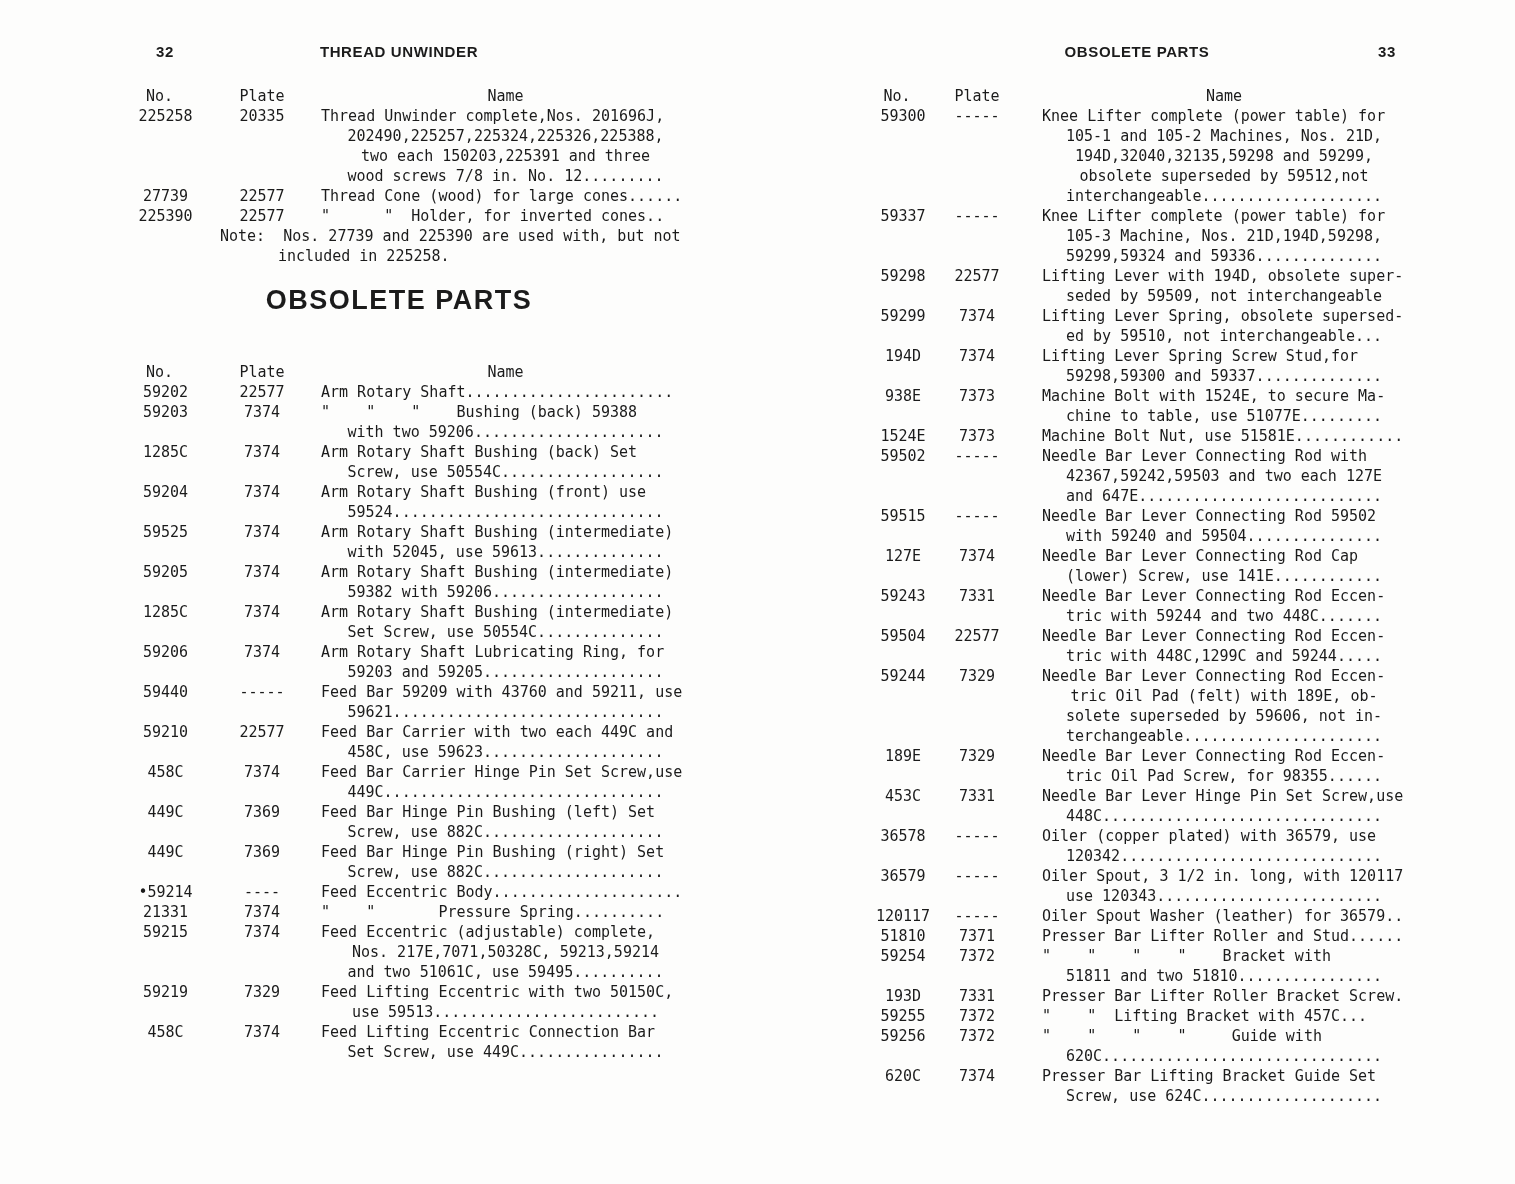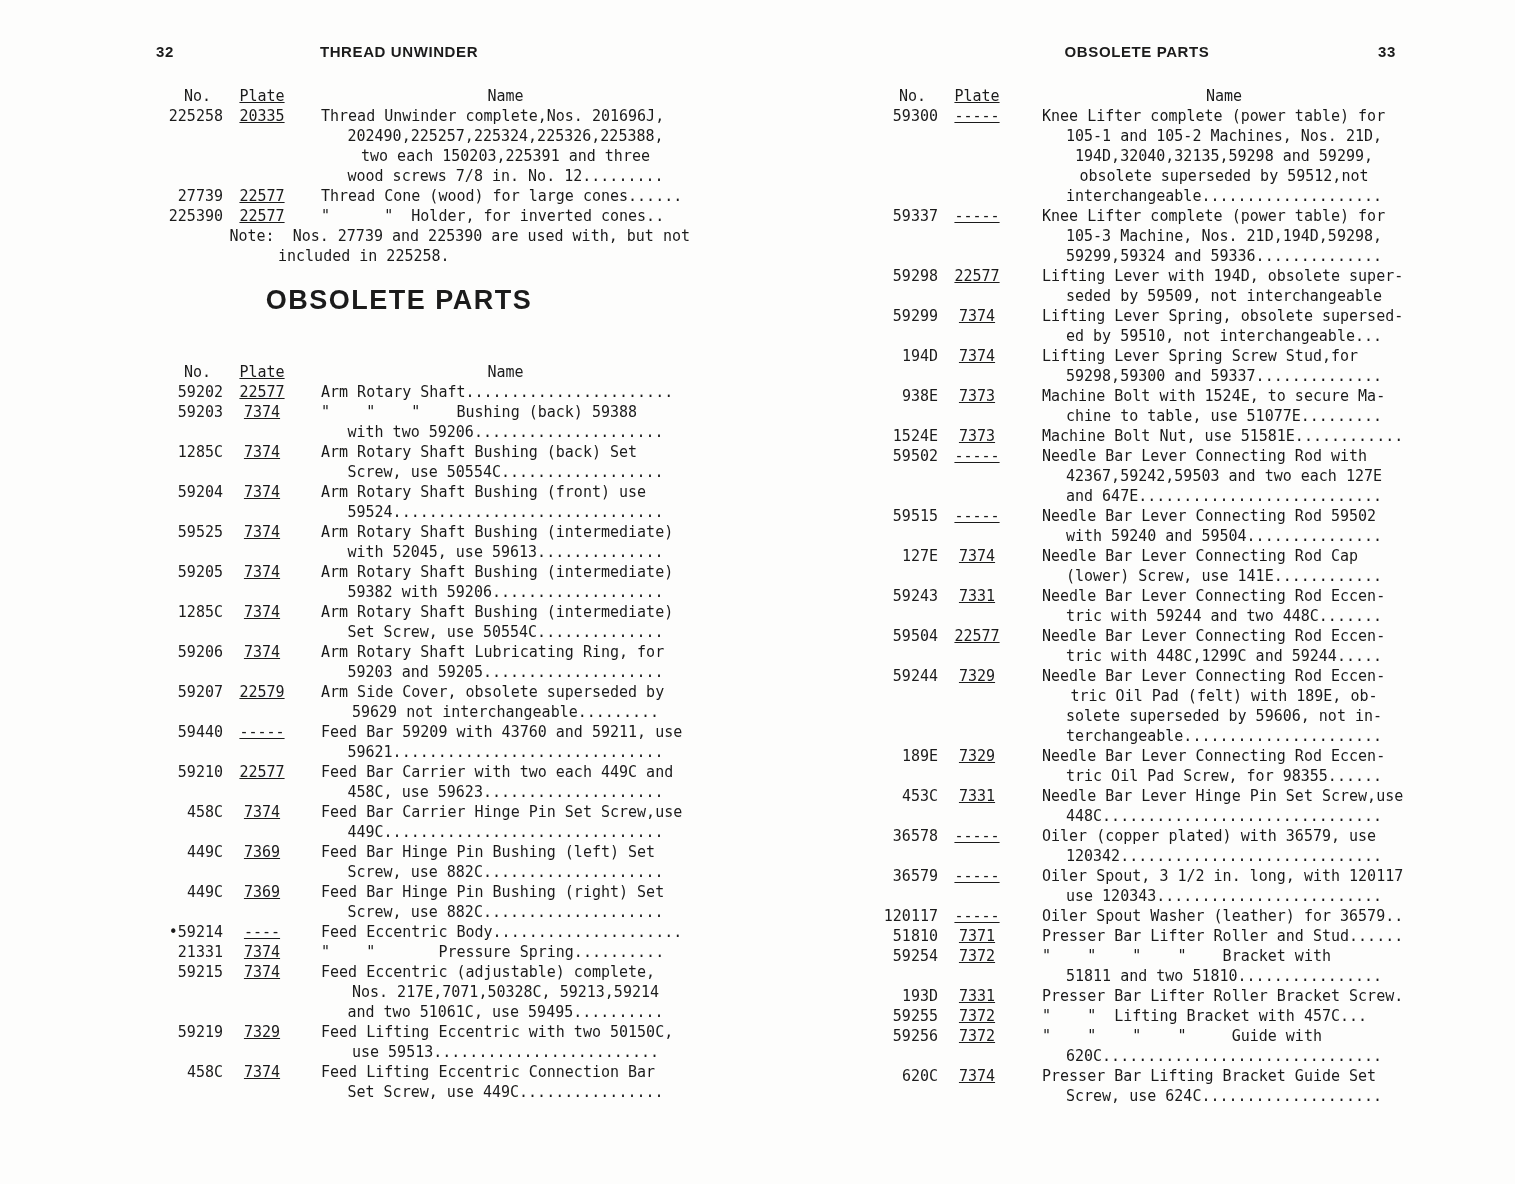--- a/index.html
+++ b/index.html
@@ -20,34 +20,34 @@
     font-family:"Liberation Sans", sans-serif;
     font-weight:bold; font-size:15px; letter-spacing:0.6px;
     text-align:center;
   }
   .page-header .pagenum { position:absolute; top:0; font-size:15px; }
   .page.left  .pagenum { left:48px; }
   .page.right .pagenum { right:10px; }
 
   .tbl { margin-top:24px; }
   .row { display:flex; align-items:flex-start; font-size:15px; line-height:20px; }
-  .c-no    { width:115px; text-align:right; white-space:pre; }
-  .c-plate { width:78px;  text-align:center; white-space:pre;text-decoration:underline; }
+  .c-no    { width:115px; text-align:center; white-space:pre; }
+  .c-plate { width:78px;  text-align:center; white-space:pre; }
   .c-name  { flex:1; margin-left:20px; min-width:0; }
   .page.right .c-no   { width:70px; }
   .page.right .c-name { margin-left:26px; }
 
   .row.head .c-no { box-sizing:border-box; padding-right:12px; }
   .row.head .c-name { text-align:center; }
 
   .line { white-space:pre; }
   .line.cont { text-align:center; }
 
   .note { margin-top:0; font-size:15px; line-height:20px; }
-  .note .n1 { padding-left:112px; white-space:pre;text-align:right; }
+  .note .n1 { padding-left:112px; white-space:pre; }
   .note .n2 { padding-left:170px; white-space:pre; }
 
   .section-title {
     margin-top:18px; height:32px; line-height:32px;
     font-family:"Liberation Sans", sans-serif;
     font-weight:bold; font-size:27px; letter-spacing:1.5px;
     text-align:center;
   }
   .tbl.second { margin-top:46px; }
 </style>
@@ -164,28 +164,20 @@
         </div>
         <div class="row">
           <div class="c-no">59206</div>
           <div class="c-plate">7374</div>
           <div class="c-name">
             <div class="line">Arm Rotary Shaft Lubricating Ring, for</div>
             <div class="line cont">59203 and 59205....................</div>
           </div>
         </div>
         <div class="row">
-          <div class="c-no">59207</div>
-          <div class="c-plate">22579</div>
-          <div class="c-name">
-            <div class="line">Arm Side Cover, obsolete superseded by</div>
-            <div class="line cont">59629 not interchangeable.........</div>
-          </div>
-        </div>
-        <div class="row">
           <div class="c-no">59440</div>
           <div class="c-plate">-----</div>
           <div class="c-name">
             <div class="line">Feed Bar 59209 with 43760 and 59211, use</div>
             <div class="line cont">59621..............................</div>
           </div>
         </div>
         <div class="row">
           <div class="c-no">59210</div>
           <div class="c-plate">22577</div>

